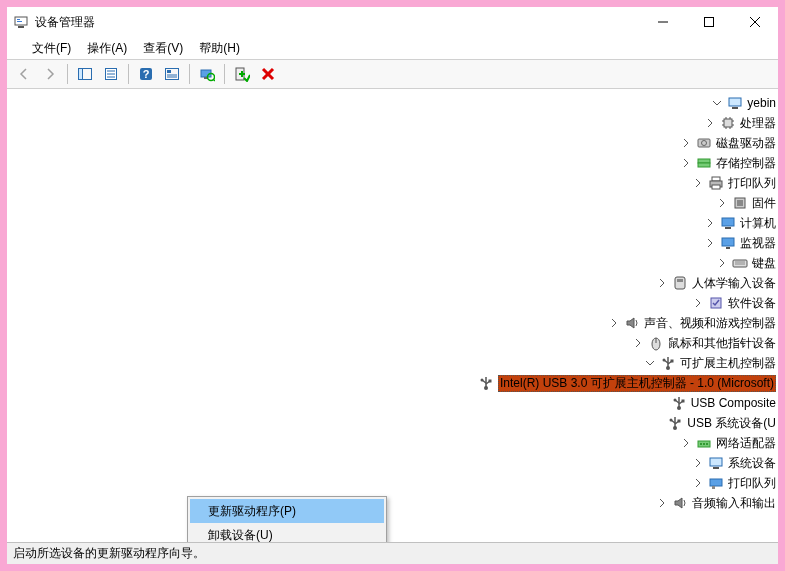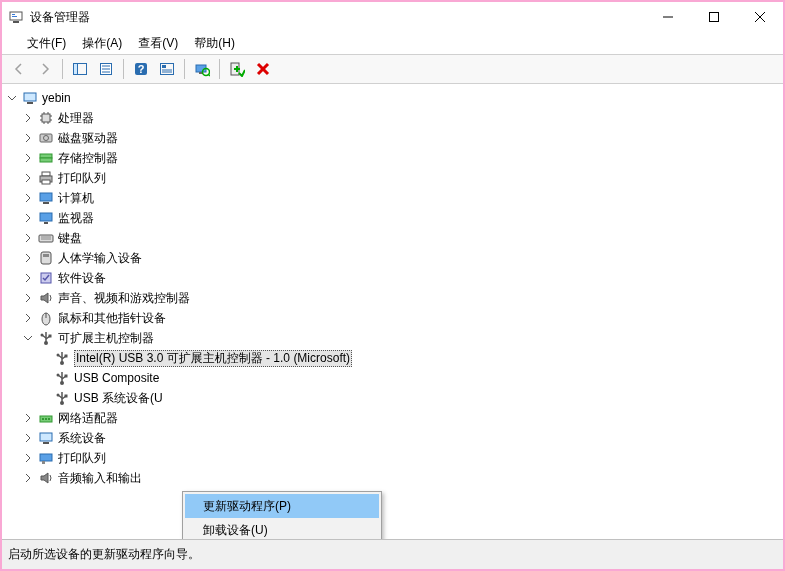--- a/index.html
+++ b/index.html
@@ -1,37 +1,37 @@
 <!DOCTYPE html>
 <html><head>
 <meta charset="utf-8">
 <style>
   * { box-sizing: border-box; }
   html, body { margin:0; padding:0; font-family: "Microsoft YaHei", "Segoe UI", sans-serif; font-size:12px; }
-  .window { width:785px; height:571px; border:2px solid #f9a8d4; background:#fff; display:flex; flex-direction:column; position:relative;}
+  .window { width:785px; height:571px; border:7px solid #f9a8d4; background:#fff; display:flex; flex-direction:column; position:relative;}
   .titlebar { height:30px; display:flex; align-items:center; padding-left:6px; background:#fff; }
   .titlebar .ticon { width:16px; height:16px; margin-right:6px; display:inline-flex; align-items:center; justify-content:center;}
   .titlebar .title { flex:0 0 auto; font-size:12px;}
   .titlebar .spacer { flex:1; }
   .winbtn { width:46px; height:30px; display:inline-flex; align-items:center; justify-content:center; font-family: "Segoe MDL2 Assets","Segoe UI Symbol",sans-serif; font-size:10px;}
   .menubar { height:22px; display:flex; align-items:center; padding:0 17px; background:#fff; border-bottom:0px solid #ccc;}
   .menuitem { padding:2px 8px; }
   .toolbar { height:30px; border-top:1px solid #d0d0d0; border-bottom:1px solid #d0d0d0; background:#f8f8f8; display:flex; align-items:center; padding:0 4px; gap:0px;}
   .tbtn { width:24px; height:24px; margin:0 1px; display:inline-flex; align-items:center; justify-content:center; border:1px solid transparent; border-radius:2px;}
   .tbtn.disabled { opacity:.35; pointer-events:none;}
   .tsep { width:1px; height:20px; background:#c0c0c0; margin:0 4px;}
   .client { flex:1; overflow:auto; background:#fff; position:relative;}
   .tree { padding:4px 2px; user-select:none;}
-  .node { display:flex; align-items:center; height:20px; white-space:nowrap;}
+  .node { display:flex; align-items:center; height:20px; white-space:nowrap;justify-content:flex-end;}
   .tw { display:inline-flex; width:16px; height:16px; align-items:center; justify-content:center; color:#666; font-size:10px;}
   .indent { display:inline-block;}
   .nicon { width:16px; height:16px; margin:0 4px 0 2px; display:inline-flex; align-items:center; justify-content:center;}
   .label {}
-  .node.selected .label { background:#e5e5e5; outline:1px dotted #555; outline-offset:-1px; padding:0 2px;}
-  .statusbar { height:30px; border-top:1px solid #c0c0c0; background:#f0f0f0; display:flex; align-items:center; padding:0 6px; font-size:12px;}
+  .node.selected .label { background:#c2410c; outline:1px dotted #555; outline-offset:-1px; padding:0 2px;}
+  .statusbar { height:22px; border-top:1px solid #c0c0c0; background:#f0f0f0; display:flex; align-items:center; padding:0 6px; font-size:12px;}
   .ctxmenu { position:absolute; left:180px; top:407px; width:200px; background:#f2f2f2; border:1px solid #a0a0a0; box-shadow:2px 2px 4px rgba(0,0,0,.25); padding:2px;}
   .ctxitem { height:24px; display:flex; align-items:center; padding:0 18px; font-size:12px;}
   .ctxitem.hover { background:#91c9f7;align-items:center; }
   .ctxsep { height:1px; margin:3px 2px; background:#c0c0c0;}
   svg { display:block; }
 </style>
 </head>
 <body>
 
 <div class="window">
@@ -223,20 +223,35 @@
         <span class="nicon">
             <svg width="16" height="16">
               <rect x="4" y="2" width="8" height="4" fill="#fff" stroke="#555"></rect>
               <rect x="2" y="6" width="12" height="6" fill="#bbb" stroke="#555"></rect>
               <rect x="4" y="10" width="8" height="4" fill="#fff" stroke="#555"></rect>
             </svg>
           </span>
         <span class="label">打印队列</span>
       </div>
 
+      <div class="node">
+        <span class="indent" style="width:16px"></span>
+        <span class="tw">
+            <svg width="10" height="10">
+              <path d="M3 1 L7 5 L3 9" fill="none" stroke="#555"></path>
+            </svg>
+          </span>
+        <span class="nicon">
+            <svg width="16" height="16">
+              <rect x="3" y="3" width="10" height="10" fill="#ccc" stroke="#555"></rect>
+              <rect x="5" y="5" width="6" height="6" fill="#888"></rect>
+            </svg>
+          </span>
+        <span class="label">固件</span>
+      </div>
 
       <div class="node">
         <span class="indent" style="width:16px"></span>
         <span class="tw">
             <svg width="10" height="10">
               <path d="M3 1 L7 5 L3 9" fill="none" stroke="#555"></path>
             </svg>
           </span>
         <span class="nicon">
             <svg width="16" height="16">

